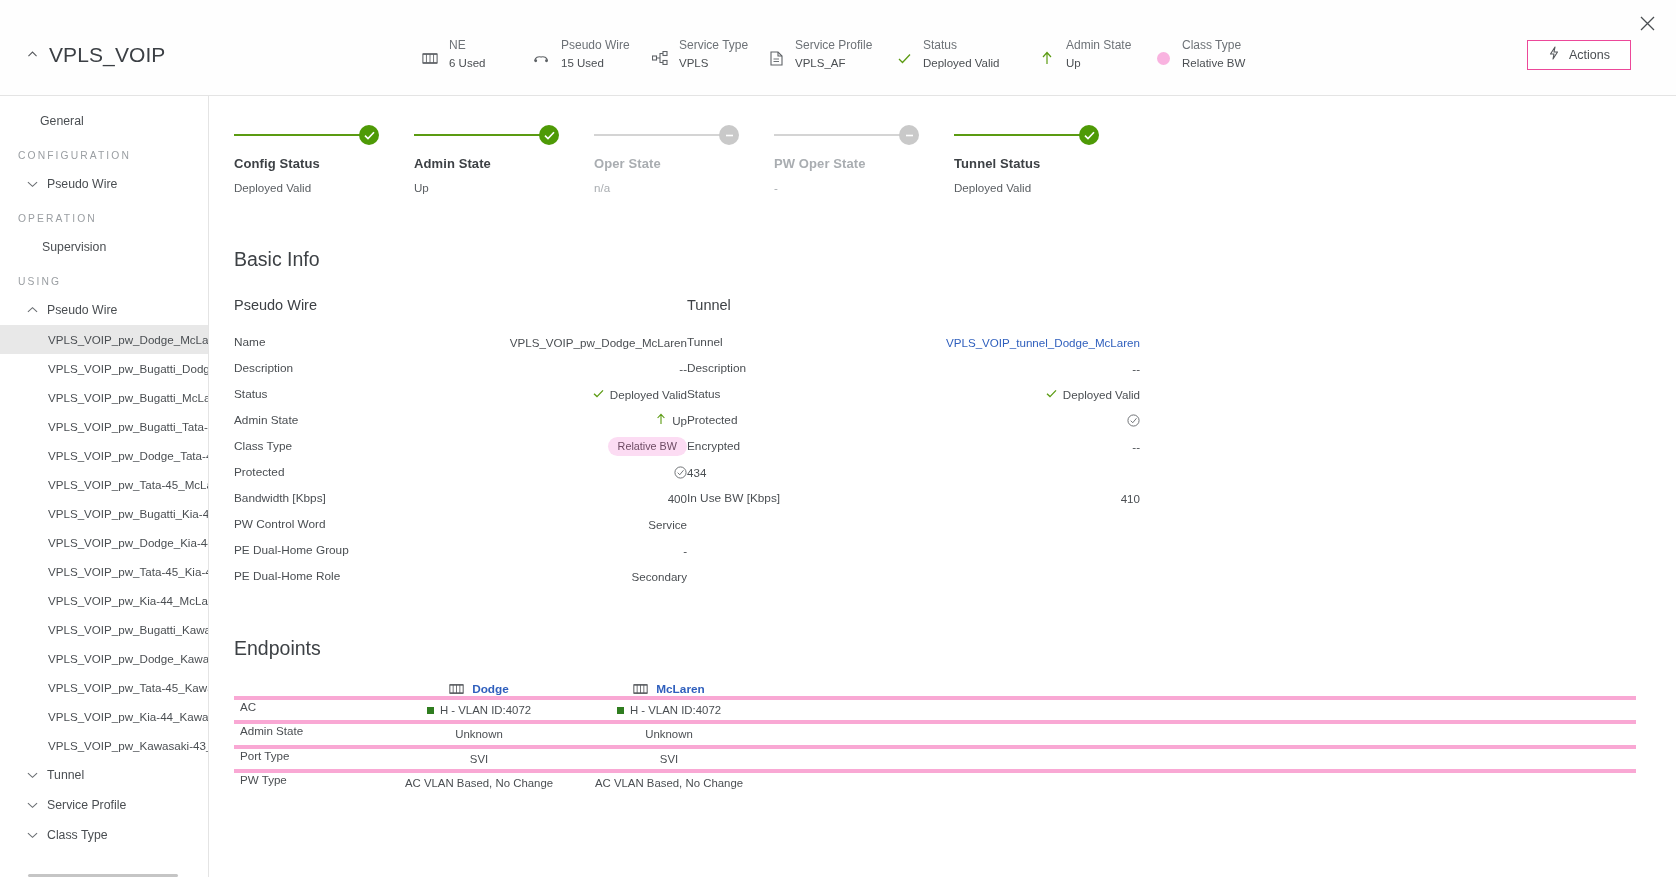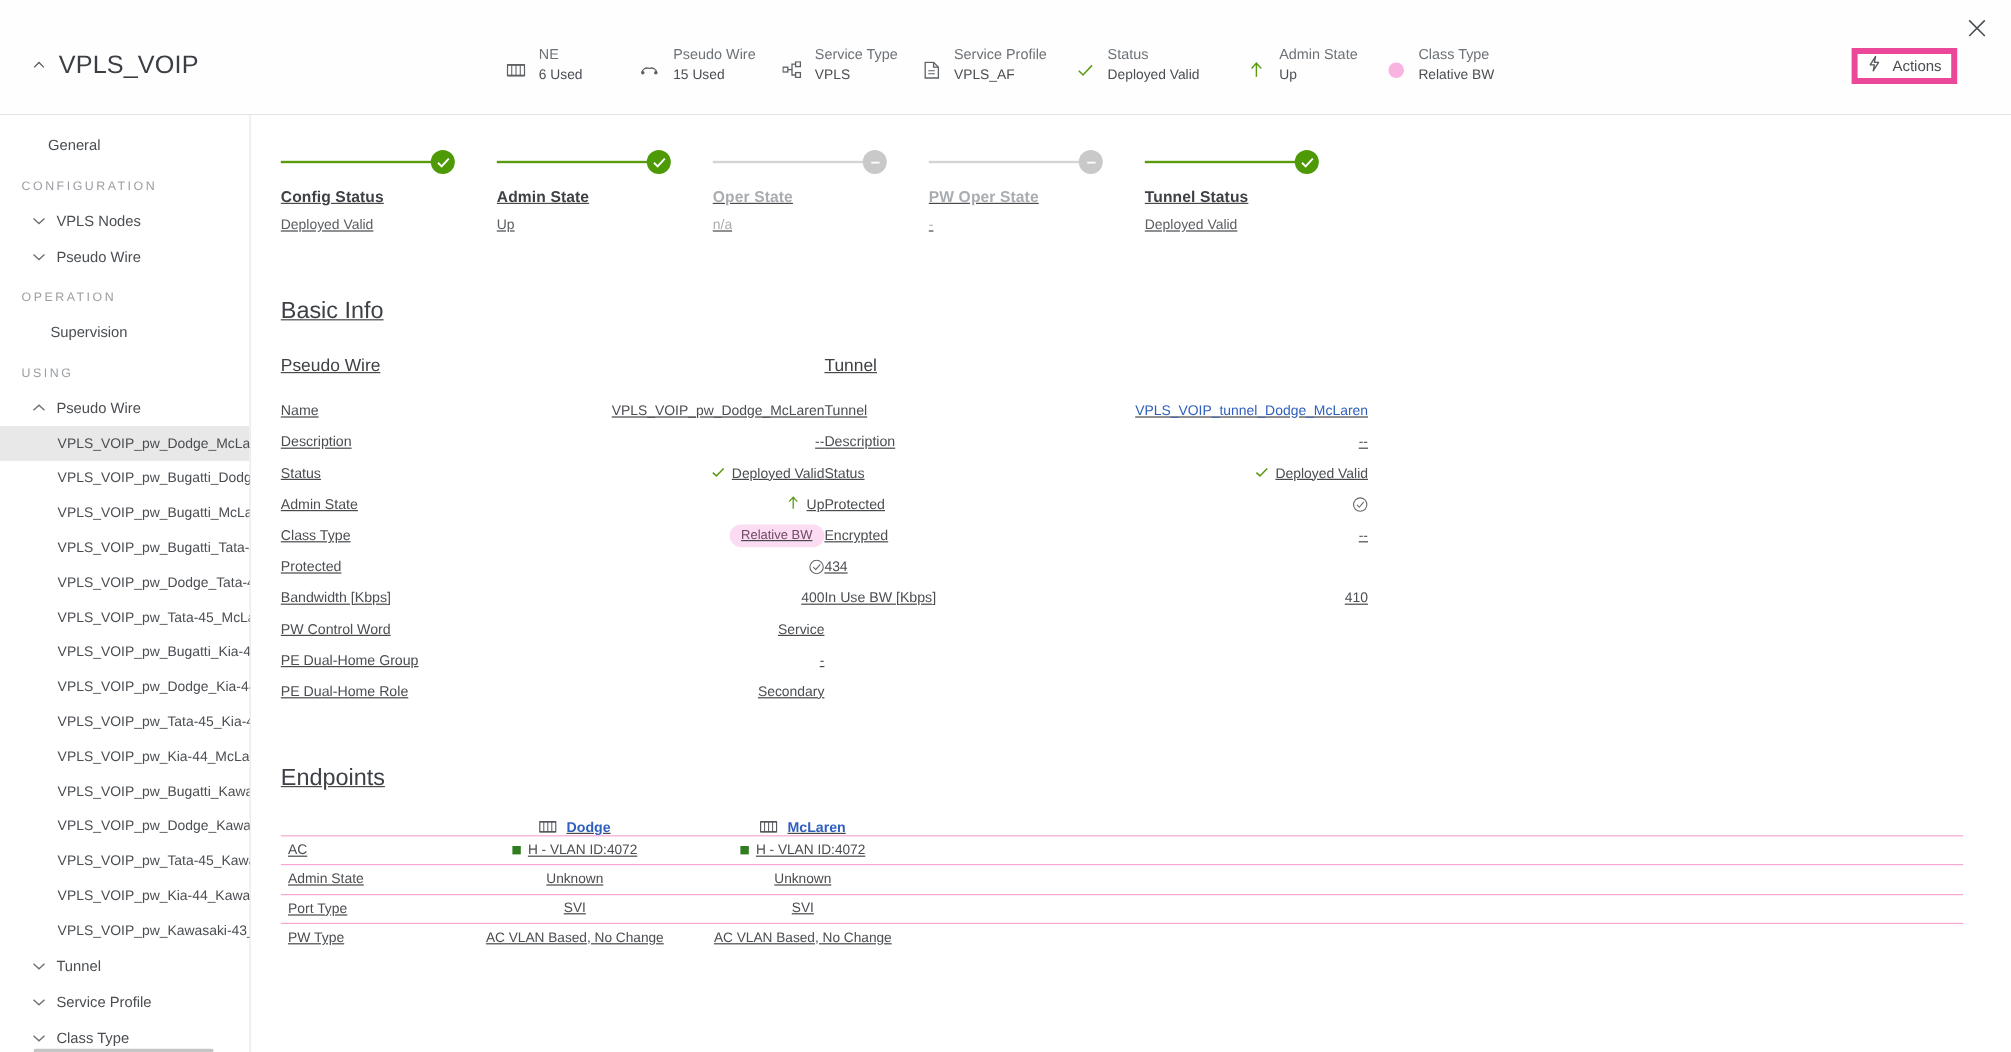--- a/index.html
+++ b/index.html
@@ -55,23 +55,23 @@
   }
   .metric .mtext { display: flex; flex-direction: column; gap: 3px; }
   .metric .mlabel { font-size: 12px; color: #6d7277; line-height: 15px; white-space: nowrap;}
   .metric .mvalue { font-size: 11.5px; color: #4a4e52; line-height: 15px; white-space: nowrap;}
 
   .dot-pink { width: 13px; height: 13px; border-radius: 50%; background: #f9b3e0; }
 
   .actions-btn {
     margin-right: 45px;
     margin-top: 14px;
-    border: 5px solid #ec4899;
+    border: 1px solid #ec4899;
     background: #fff;
-    height: 30px; padding: 0 8px;
+    height: 30px; padding: 0 20px;
     display: flex; align-items: center; gap: 9px;
     font-size: 12.5px; color: #4a4e52; cursor: pointer;
     white-space: nowrap;
   }
 
   
   .body { display: flex; height: 781px; }
 
   
   .sidebar {
@@ -107,21 +107,21 @@
     position:absolute; left: 28px; bottom: 0px; width: 150px; height: 3px;
     background: #c5c5c5; border-radius: 2px;
   }
 
   
   .main {
     flex: 1; overflow: hidden; position: relative;
     padding: 0 0 0 0;
     background: #fff;
   }
-  .main-inner { padding: 28px 40px 0 25px; text-decoration: underline; }
+  .main-inner { padding: 28px 40px 0 25px; }
 
   
   .steppers { display: flex; margin-top: 0px; }
   .stepper { width: 180px; flex:none; }
   .track-wrap { position: relative; height: 22px; display:flex; align-items:center; width: 145px;}
   .track { height: 2px; width: 128px; background: #5b9b12; }
   .track.off { background: #d4d4d4; }
   .knob {
     position: absolute; right: 0; top: 50%; transform: translateY(-50%);
     width: 20px; height: 20px; border-radius: 50%;
@@ -162,22 +162,22 @@
   
   .ep-head { display: flex; margin-top: 22px; }
   .ep-head .sp { width: 150px; flex:none; }
   .ep-col-h {
     width: 190px; flex:none;
     display: flex; align-items: center; justify-content: center; gap: 8px;
     font-size: 11.8px; color: #2f5fbd; font-weight: 700; cursor: pointer;
   }
   .ep-col-h .ne-ic { color:#55585c; display:flex; }
   .ep-row {
-    display: flex; align-items: center; height: 24.3px;
-    border-top: 1px solid #f9a8d4;
+    display: flex; height: 24.3px;
+    border-top: 4px solid #f9a8d4;
   }
   .ep-row .rk { width: 150px; flex:none; font-size: 11.6px; color: #4a4e52; padding-left: 6px;}
   .ep-row .rc {
     width: 190px; flex:none; text-align: center; font-size: 11.4px; color: #4a4e52;
     display:flex; align-items:center; justify-content:center; gap:6px;
   }
   .sq-green { width: 7px; height: 7px; background: #2f7d1f; display:inline-block; }
 </style>
 </head>
 <body>
@@ -305,28 +305,20 @@
 </div>
 
 <div class="body">
 
   <div class="sidebar">
 
     <div class="nav-simple">General</div>
 
     <div class="nav-section">CONFIGURATION</div>
 
-    <div class="nav-group">
-      <span class="chev">
-        <svg width="11" height="8" viewBox="0 0 12 8">
-            <path d="M1 2 L6 6.5 L11 2" fill="none" stroke="#6a6e72" stroke-width="1.2"></path>
-          </svg>
-      </span>
-      <span>VPLS Nodes</span>
-    </div>
 
     <div class="nav-group">
       <span class="chev">
         <svg width="11" height="8" viewBox="0 0 12 8">
             <path d="M1 2 L6 6.5 L11 2" fill="none" stroke="#6a6e72" stroke-width="1.2"></path>
           </svg>
       </span>
       <span>Pseudo Wire</span>
     </div>
 

